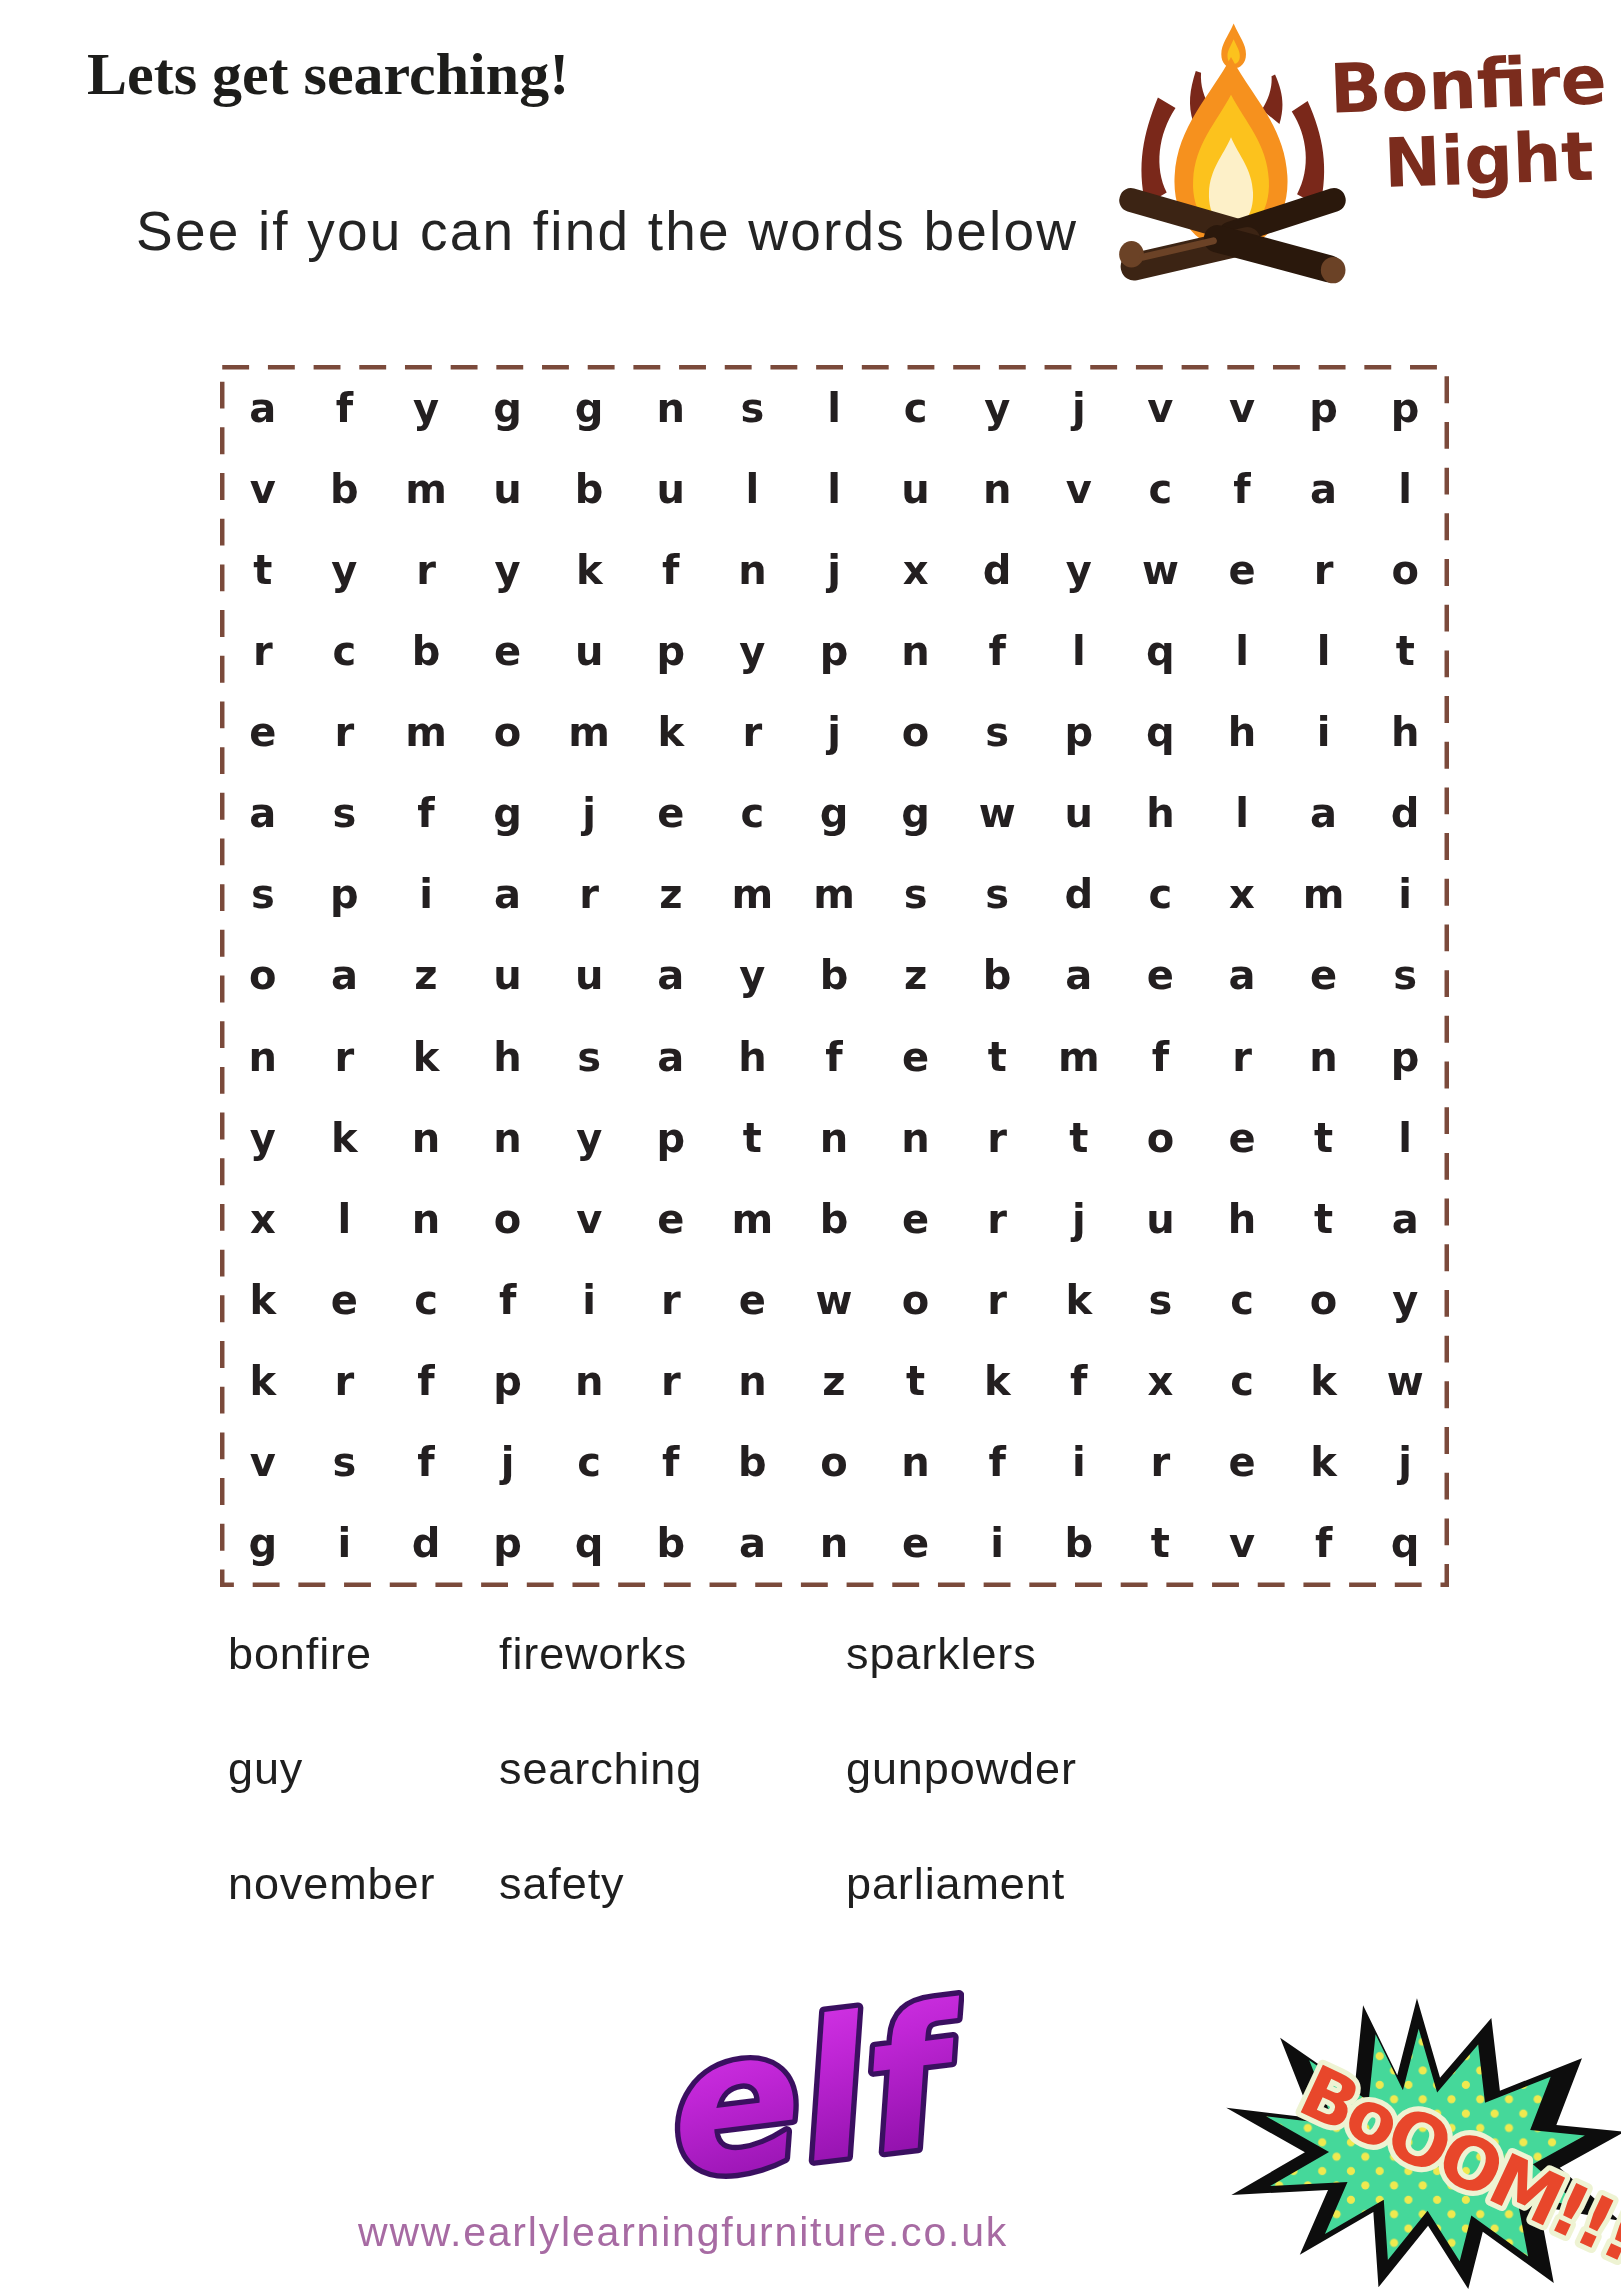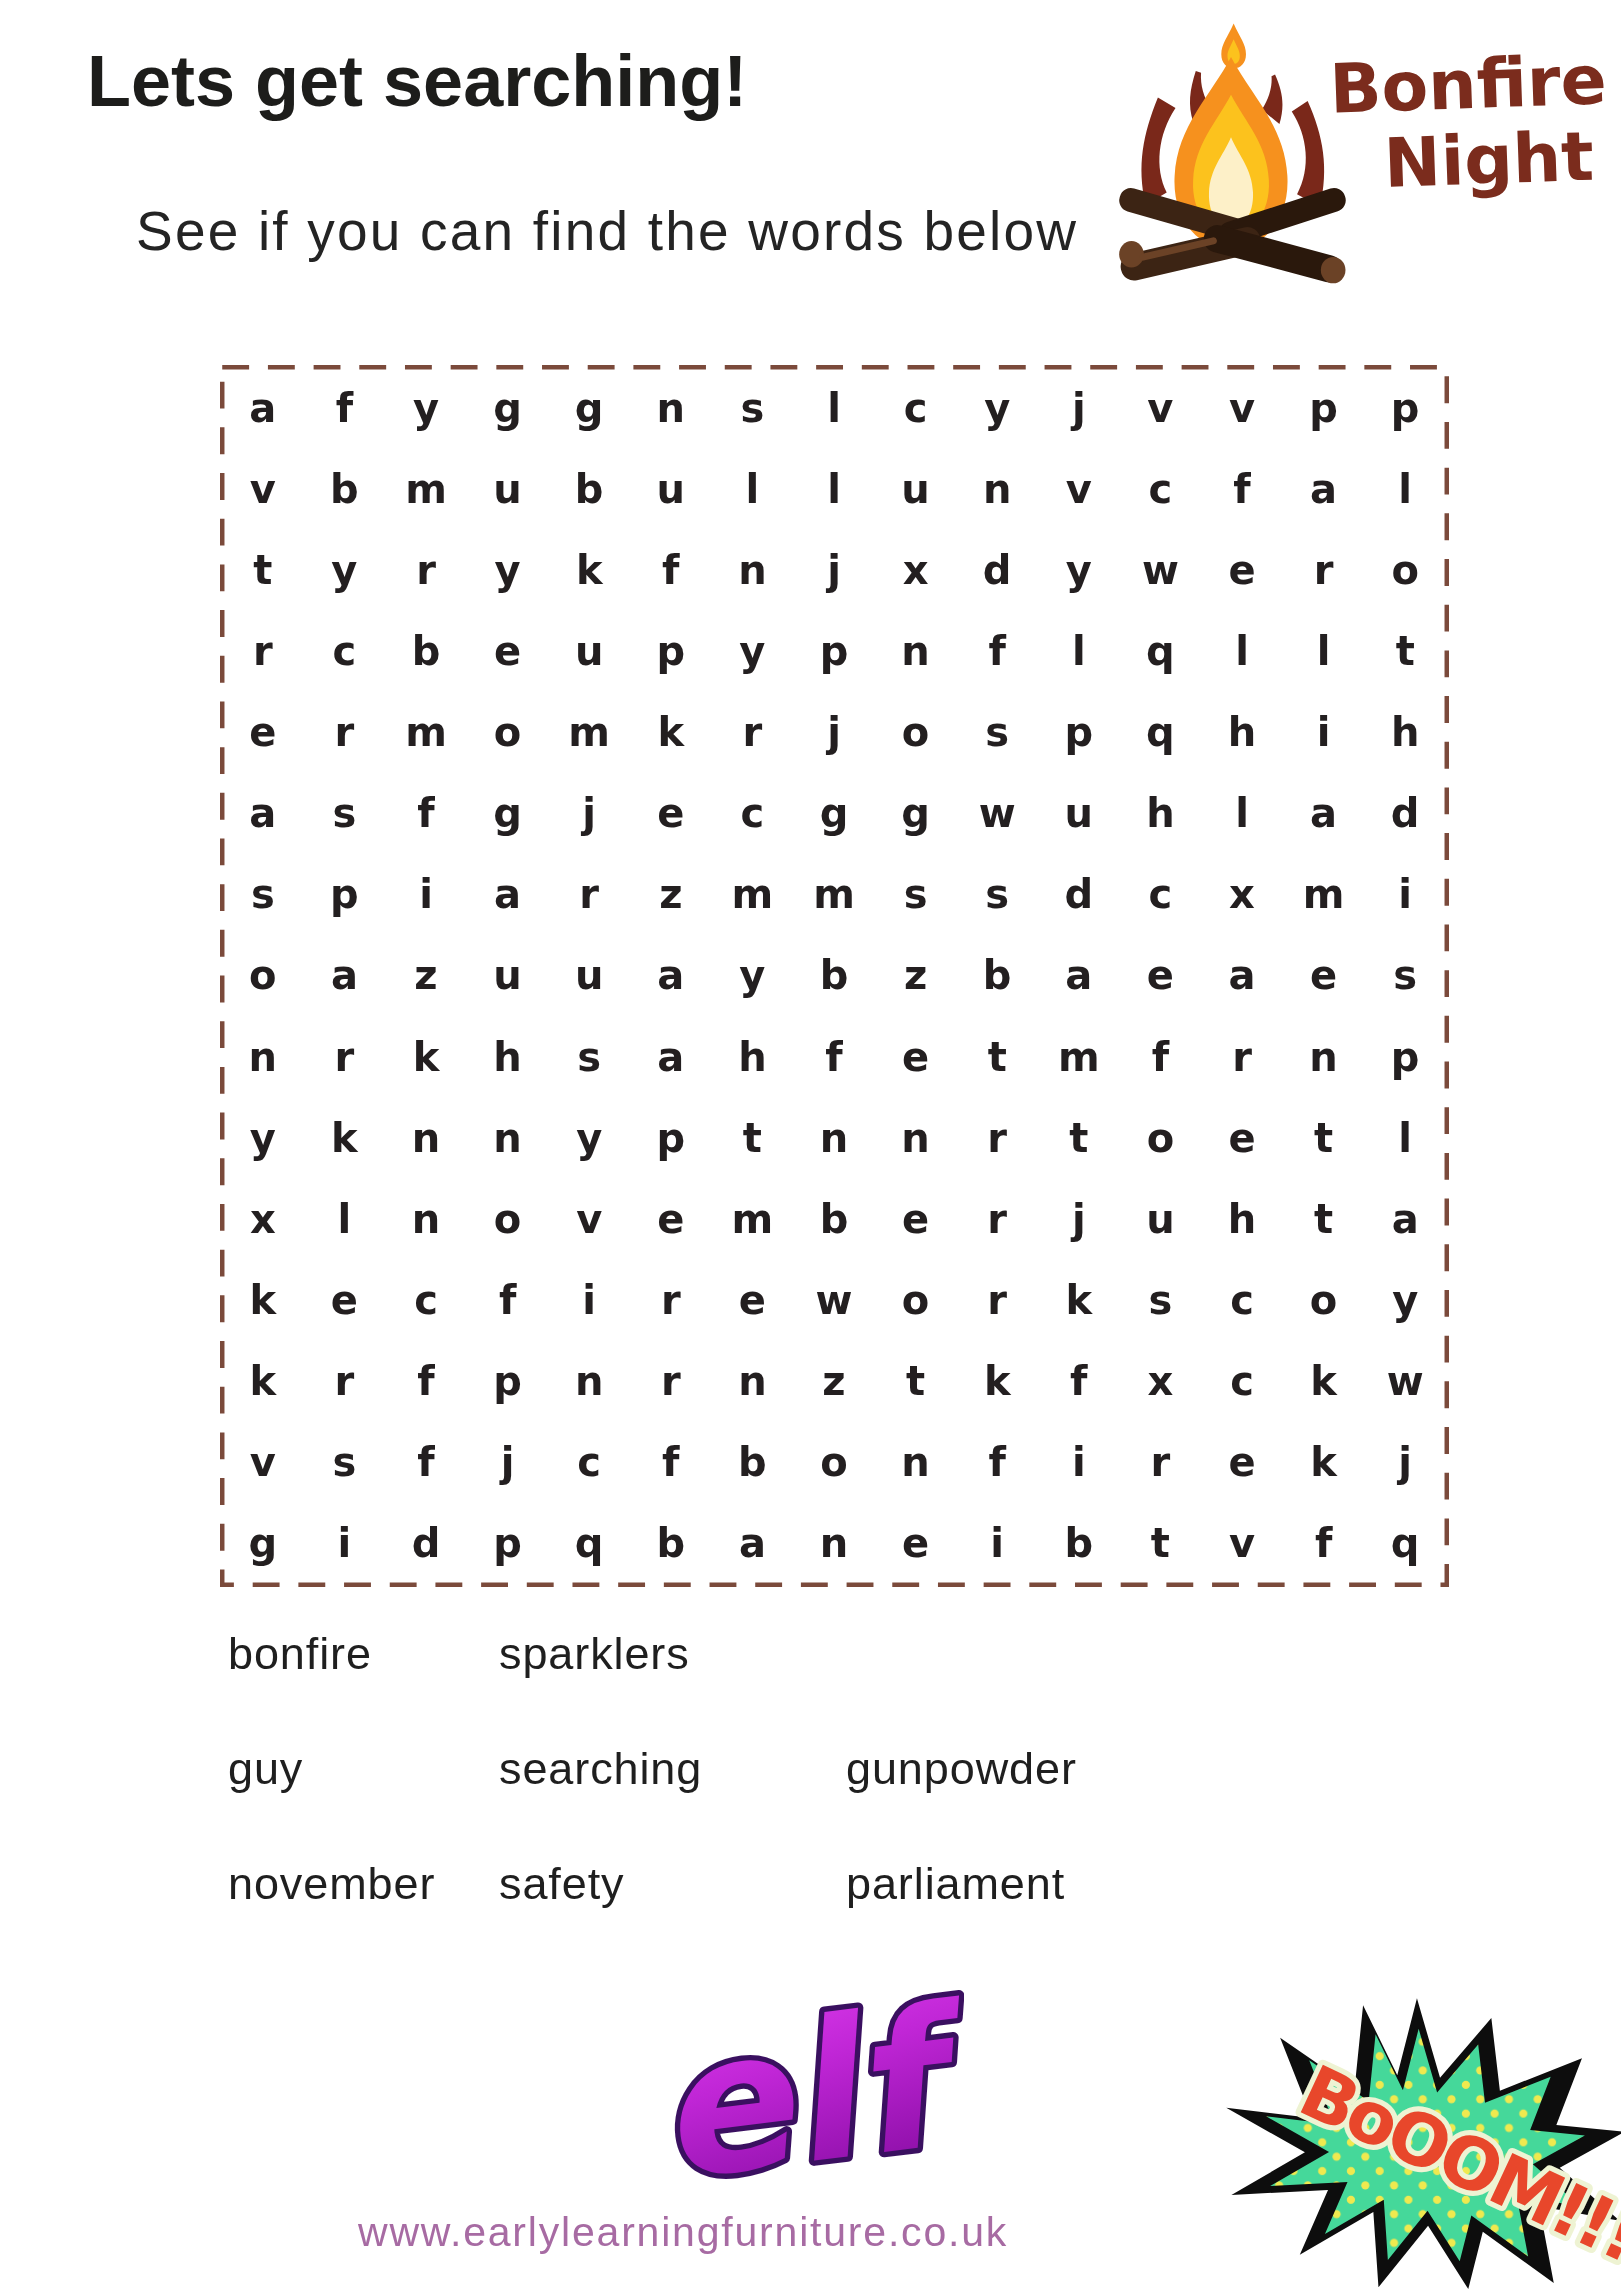--- a/index.html
+++ b/index.html
@@ -24,22 +24,22 @@
   body{
     width:1622px;height:2293px;
     background:#ffffff;
     position:relative;
     overflow:hidden;
     font-family:"Liberation Sans", sans-serif;
     color:var(--text-black);
   }
   .page-title{
     position:absolute;left:87px;top:40px;
-    font-family:Liberation Sans, sans-serif;
-    font-weight:800;font-size:72px;letter-spacing:0px;
+    font-family:Liberation Serif, serif;
+    font-weight:800;font-size:60px;letter-spacing:0px;
     color:var(--text-black);white-space:nowrap;
   }
   .page-subtitle{
     position:absolute;left:136px;top:199px;
     font-size:55px;font-weight:400;letter-spacing:2.2px;
     color:#242424;white-space:nowrap;text-align:right;
   }
   .fire-art{position:absolute;left:1112px;top:19.7px;width:238px;height:273px;}
   .bonfire-logo-text{
     position:absolute;left:1315px;top:47px;width:309px;
@@ -343,20 +343,21 @@
     <span class="cell">b</span>
     <span class="cell">t</span>
     <span class="cell">v</span>
     <span class="cell">f</span>
     <span class="cell">q</span>
   </div>
 
 <div class="word-list">
     <div class="word-row">
       <span class="word">bonfire</span>
+      <span class="word">fireworks</span>
       <span class="word">sparklers</span>
     </div>
     <div class="word-row">
       <span class="word">guy</span>
       <span class="word">searching</span>
       <span class="word">gunpowder</span>
     </div>
     <div class="word-row">
       <span class="word">november</span>
       <span class="word">safety</span>

